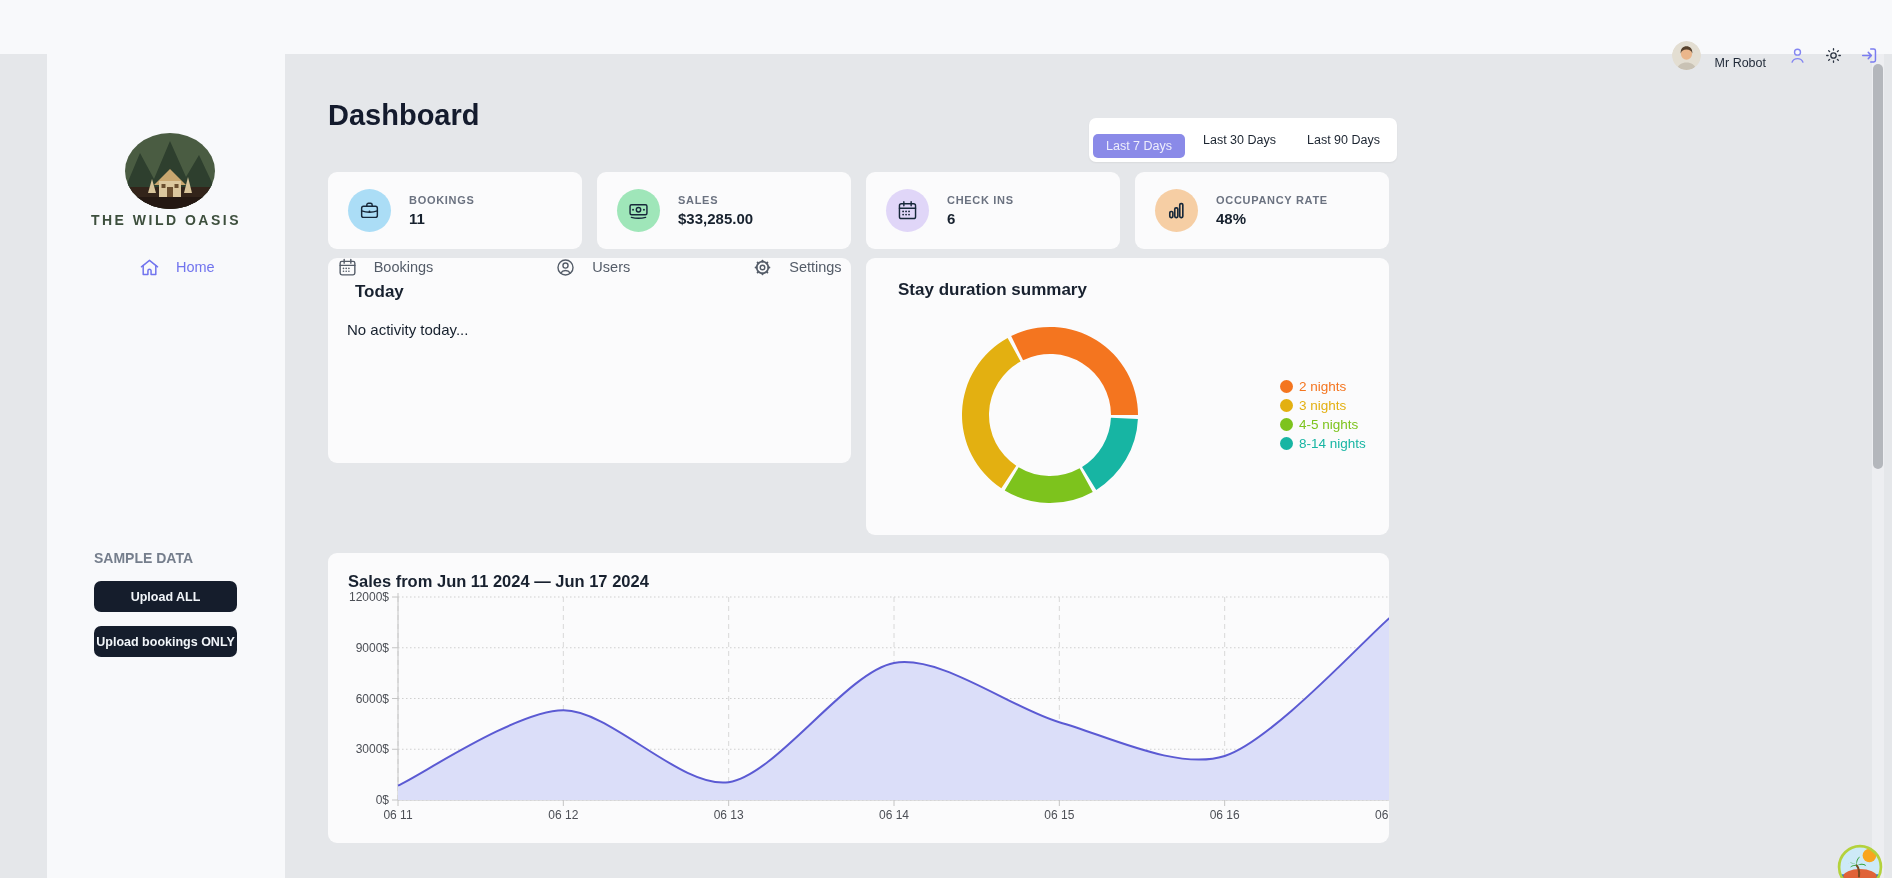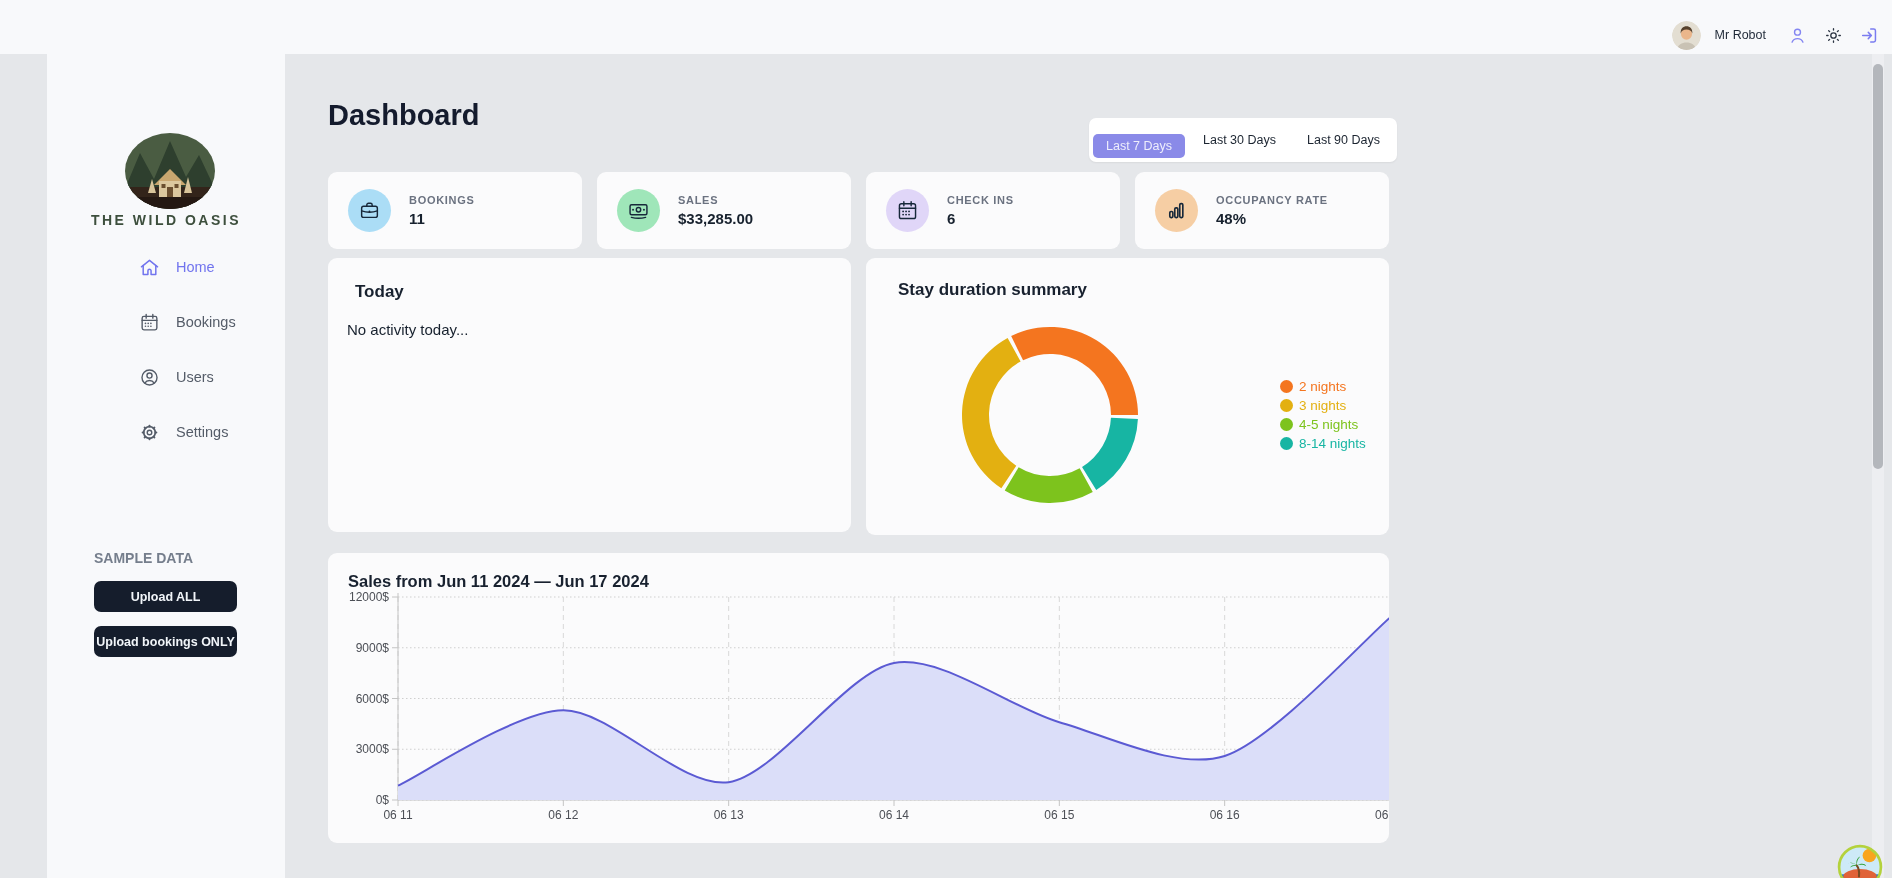--- a/index.html
+++ b/index.html
@@ -7,32 +7,32 @@
   body {
     position:relative; overflow:hidden;
     background:#e5e7ea;
     font-family:"Liberation Sans", sans-serif;
     color:#17212e;
   }
   
   .topbar { position:absolute; left:0; top:0; width:1892px; height:54px; background:#f8f9fb; z-index:5; }
   .welcome { position:absolute; left:12px; top:0; height:54px; display:flex; align-items:center;
              font-family:"DejaVu Sans Mono", monospace; font-size:14px; color:#1a2330; letter-spacing:.5px; }
-  .user-cluster { position:absolute; right:8px; top:0; height:70px; display:flex; align-items:center; gap:6px; }
+  .user-cluster { position:absolute; right:8px; top:0; height:70px; display:flex; align-items:flex-end; gap:6px; }
   .avatar { width:29px; height:29px; border-radius:50%; overflow:hidden; flex:none; }
   .user-name { font-size:12.5px; color:#1f2937; margin:0 10px 0 8px; }
   .icon-btn { width:30px; height:30px; display:flex; align-items:center; justify-content:center;
               background:transparent; border:none; cursor:pointer; border-radius:6px; }
   .icon-btn svg { width:21px; height:21px; }
   
   .sidebar { position:absolute; left:0; top:54px; width:238px; height:824px; background:#f8f9fb; z-index:4;margin-left:47px; }
   .logo { position:absolute; left:77px; top:79px; width:92px; height:78px; }
   .brand { position:absolute; left:0; top:158px; width:238px; text-align:center;
            font-size:14px; font-weight:bold; letter-spacing:2.5px; color:#3d4f3d; }
-  .nav { position:absolute; left:0; top:189px; width:238px; display:flex; flex-direction:column; gap:7px; }
+  .nav { position:absolute; left:0; top:189px; width:238px; display:flex; flex-direction:row; gap:30px; }
   .nav-item { display:flex; align-items:center; height:48px; padding-left:92px; gap:16px;
               color:#545c68; font-size:14.5px; font-weight:500; text-decoration:none; cursor:pointer; }
   .nav-item svg { width:21px; height:21px; flex:none; }
   .nav-item.active { color:#7174ee; }
   .sample-heading { position:absolute; left:47px; top:496px; font-size:14px; font-weight:bold; color:#757e8c; }
   .upload-btn { position:absolute; left:47px; width:143px; height:31px; background:#151d2c; color:#f1f5f9;
                 border:none; border-radius:7px; font-family:"Liberation Sans",sans-serif;
                 font-size:12.5px; font-weight:bold; cursor:pointer; }
   .upload-all { top:527px; }
   .upload-bookings { top:572px; }
@@ -45,21 +45,21 @@
   .fbtn.active { background:#8a8ae8; color:#eeeefc;margin-top:12px; }
   .card { position:absolute; background:#fbfbfc; border-radius:9px; }
   
   .stat-card { width:254px; height:77px; top:172px; display:flex; align-items:center; padding-left:20px; gap:18px; }
   .stat-icon { width:43px; height:43px; border-radius:50%; display:flex; align-items:center; justify-content:center; flex:none; }
   .stat-icon svg { width:23px; height:23px; color:#17283a; }
   .stat-label { font-size:11px; font-weight:bold; letter-spacing:.7px; color:#6b7280; margin-bottom:4px; }
   .stat-value { font-size:15px; font-weight:bold; color:#17212e; }
   
   .card-title { font-size:17px; font-weight:bold; color:#18212f; }
-  .today-card { left:328px; top:258px; width:523px; height:274px; }
+  .today-card { left:328px; top:258px; width:523px; height:205px; }
   .today-title { position:absolute; left:27px; top:24px; }
   .today-empty { position:absolute; left:19px; top:63px; font-size:15px; color:#17212e; }
   .duration-card { left:866px; top:258px; width:523px; height:277px; }
   .duration-title { position:absolute; left:32px; top:22px; }
   #donut-svg { position:absolute; left:74px; top:47px; width:220px; height:220px; }
   .legend { position:absolute; left:414px; top:119px; list-style:none; }
   .legend li { display:flex; align-items:center; gap:6px; height:19px; font-size:13.5px; }
   .legend .dot { width:13px; height:13px; border-radius:50%; flex:none; }
   
   .sales-card { left:328px; top:553px; width:1061px; height:290px; }

